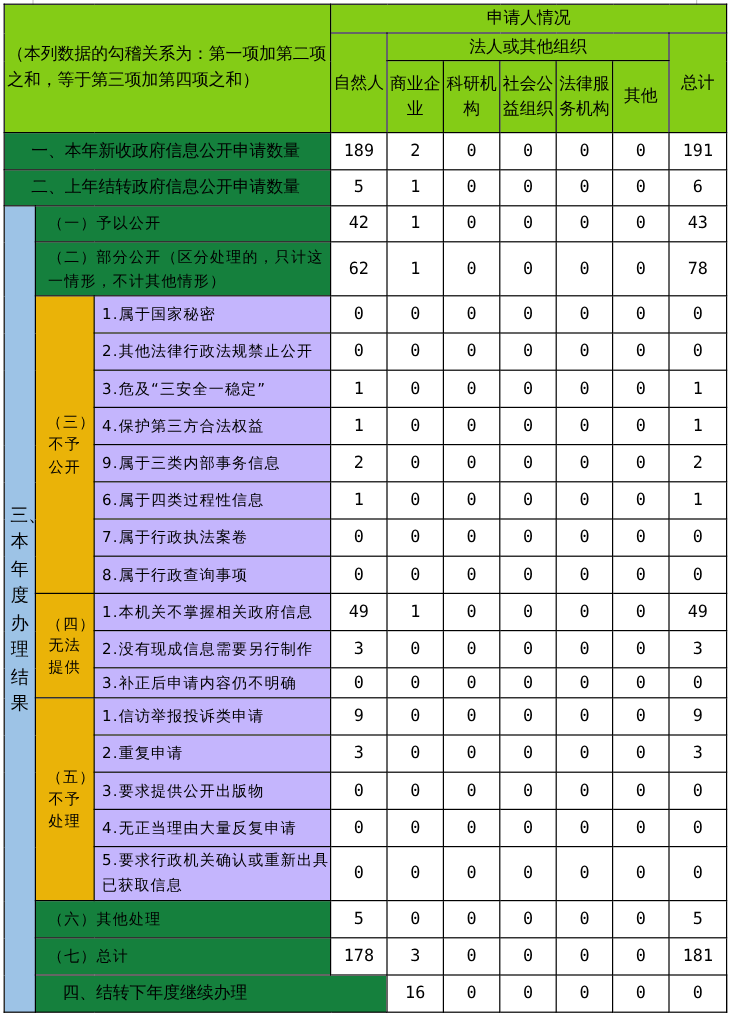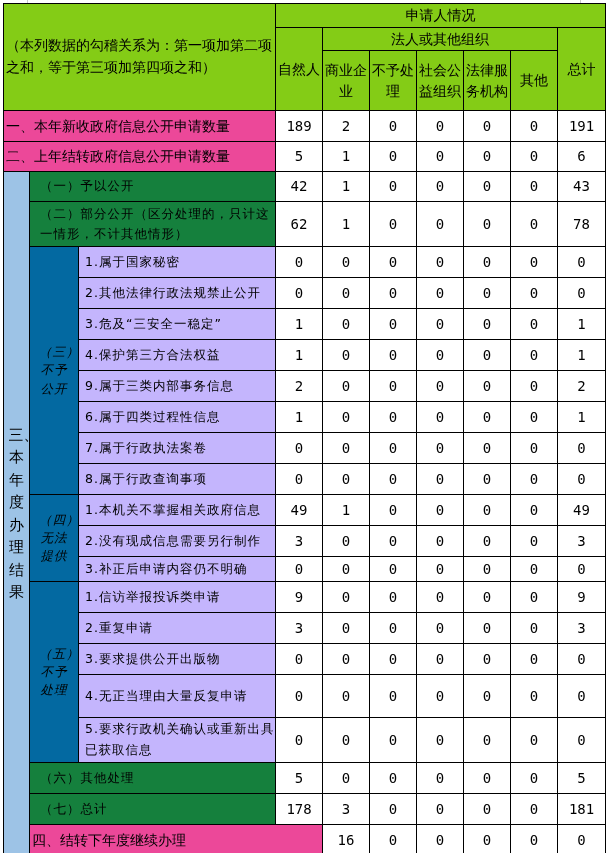--- a/index.html
+++ b/index.html
@@ -5,23 +5,23 @@
   html, body { margin: 0; padding: 0; background: #ffffff; }
   body { width: 609px; height: 853px; position: relative; overflow: hidden;
          font-family: "DejaVu Sans", "Liberation Sans", sans-serif; }
   .topline { position: absolute; left: 27px; top: 0; width: 1px; height: 4px; background: #c8c8c8; }
   .topline2 { position: absolute; left: 580px; top: 0; width: 1px; height: 4px; background: #c8c8c8; }
   table { position: absolute; left: 3px; top: 3px; border-collapse: collapse; table-layout: fixed;
           width: 602px; }
   td { border: 1px solid #000; padding: 0; text-align: center; vertical-align: middle;
        font-size: 13px; color: #000; line-height: 1.45; overflow: hidden; }
   .hdr { background: #84cc16; font-size: 14px; }
-  .lvl1 { background: #ec4899; text-align: left; padding-left: 2px; font-size: 14px; }
+  .lvl1 { background: #15803d; text-align: left; padding-left: 22px; font-size: 14px; }
   .lvl2 { background: #15803d; text-align: left; padding-left: 10px; font-size: 12.5px; letter-spacing: 1px; }
-  .lvl2c { background: #0369a1; font-size: 12.5px; letter-spacing: 1px; font-style: italic; }
+  .lvl2c { background: #eab308; font-size: 12.5px; letter-spacing: 1px; }
   .lvl3 { background: #c4b5fd; text-align: left; padding-left: 6px; font-size: 12.5px; letter-spacing: 1px; }
   .vcol { background: #9dc3e6; font-size: 15px; line-height: 1.5; }
   .num { background: #ffffff; font-size: 14px; font-family: "DejaVu Sans Mono", "Liberation Mono", monospace; }
   .note { text-align: left; padding-left: 2px; font-size: 14px; line-height: 1.55; }
 </style>
 </head>
 <body>
 
 <div class="topline"></div>
 <div class="topline2"></div>
@@ -45,21 +45,21 @@
     <td class="hdr note" colspan="3" rowspan="3">（本列数据的勾稽关系为：第一项加第二项之和，等于第三项加第四项之和）</td>
     <td class="hdr" colspan="7">申请人情况</td>
   </tr>
   <tr style="height:23px">
     <td class="hdr" rowspan="2">自然人</td>
     <td class="hdr" colspan="5">法人或其他组织</td>
     <td class="hdr" rowspan="2">总计</td>
   </tr>
   <tr style="height:60px">
     <td class="hdr">商业企业</td>
-    <td class="hdr">不予处理</td>
+    <td class="hdr">科研机构</td>
     <td class="hdr">社会公益组织</td>
     <td class="hdr">法律服务机构</td>
     <td class="hdr">其他</td>
   </tr>
 
   <tr style="height:31px">
     <td class="lvl1" colspan="3">一、本年新收政府信息公开申请数量</td>
     <td class="num">189</td>
     <td class="num">2</td>
     <td class="num">0</td>
@@ -248,21 +248,21 @@
   <tr style="height:31px">
     <td class="lvl3">3.要求提供公开出版物</td>
     <td class="num">0</td>
     <td class="num">0</td>
     <td class="num">0</td>
     <td class="num">0</td>
     <td class="num">0</td>
     <td class="num">0</td>
     <td class="num">0</td>
   </tr>
-  <tr style="height:43px">
+  <tr style="height:31px">
     <td class="lvl3">4.无正当理由大量反复申请</td>
     <td class="num">0</td>
     <td class="num">0</td>
     <td class="num">0</td>
     <td class="num">0</td>
     <td class="num">0</td>
     <td class="num">0</td>
     <td class="num">0</td>
   </tr>
   <tr style="height:45px">

